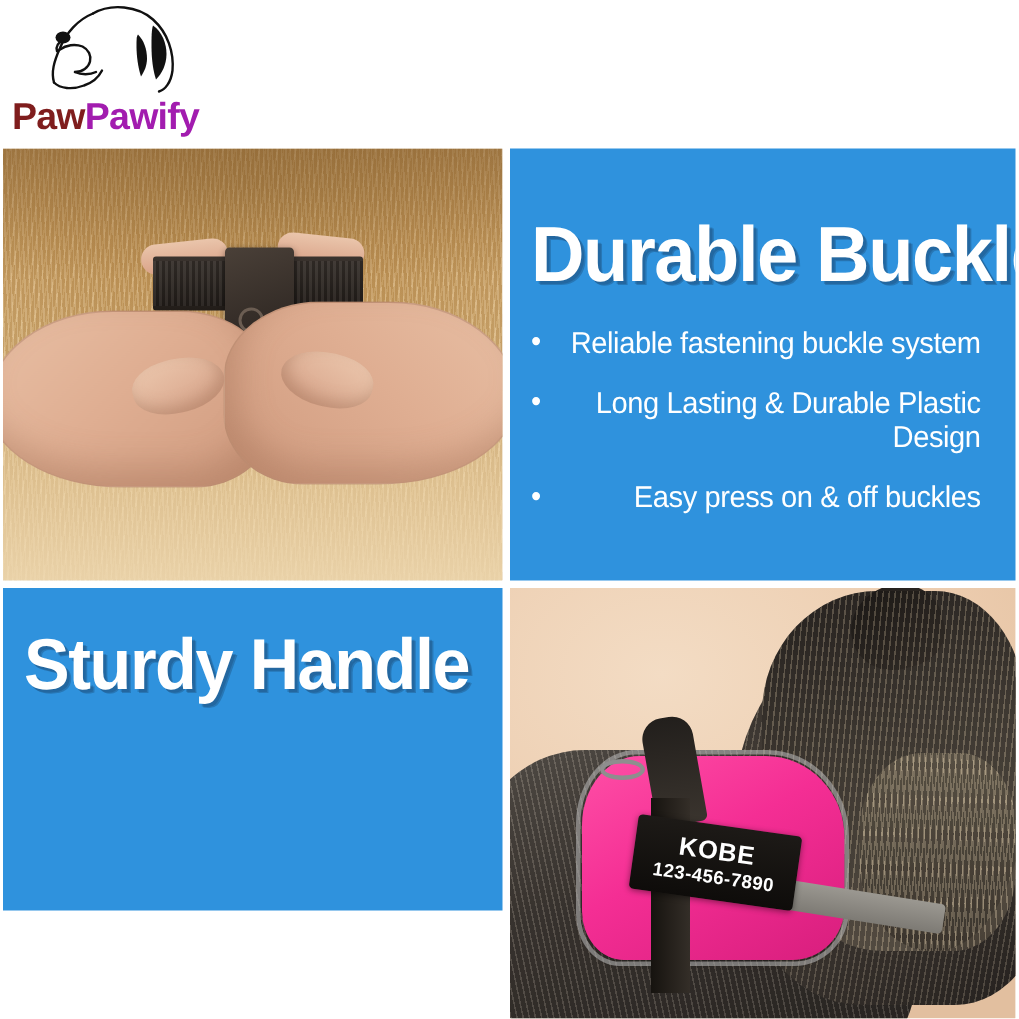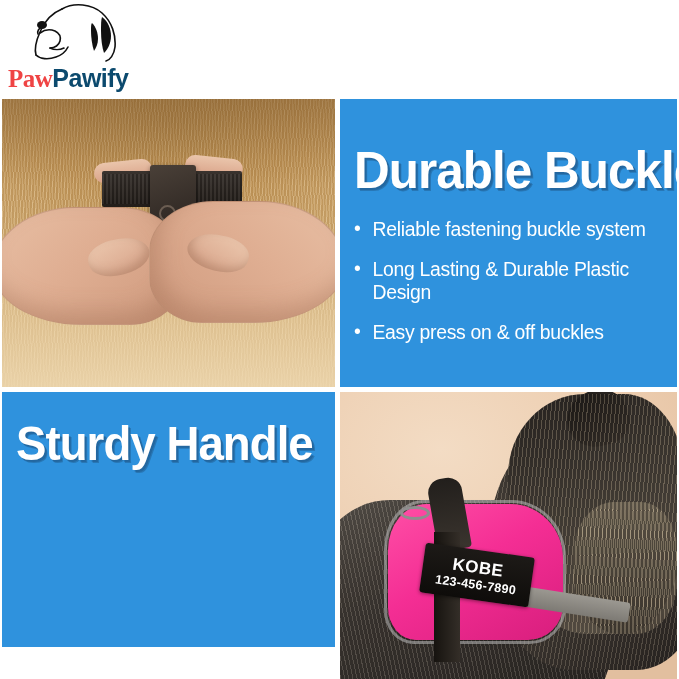--- a/index.html
+++ b/index.html
@@ -16,22 +16,22 @@
   .logo-box {
     width:133px; height:97px; background:#ffffff;
     position:relative; flex:0 0 133px;
   }
   .logo-dog { position:absolute; left:18px; top:3px; width:112px; height:60px; }
   .logo-word {
     position:absolute; left:8px; bottom:6px; width:125px;
     font-size:25px; font-weight:bold; letter-spacing:-0.5px;
     white-space:nowrap; line-height:1;
   }
-  .logo-word .paw { color:#ef4444;font-family:Liberation Serif, serif; }
-  .logo-word .pawify { color:#0c4a6e; }
+  .logo-word .paw { color:#7f1d1d; }
+  .logo-word .pawify { color:#a21caf; }
 
   .header-band {
     flex:1 1 auto; height:97px; background:#7f7f7f;
     display:flex; flex-direction:column; align-items:center; justify-content:center;
     padding-bottom:4px;
   }
   .header-title {
     color:#ffffff; font-size:35px; font-weight:bold;
     letter-spacing:-0.3px; line-height:1.05; white-space:nowrap;
     transform:scaleX(0.93); transform-origin:center;
@@ -43,36 +43,36 @@
     transform:scaleX(0.95); transform-origin:center;
     text-shadow: 1px 1px 0 rgba(30,30,30,0.5);
   }
   .header-sub b { font-weight:bold; font-style:italic; color:#ffffff; }
 
   
   .grid { position:absolute; left:0; top:99px; width:679px; height:580px; }
   .cell { position:absolute; overflow:hidden; }
   .cell-tl { left:2px;   top:0px;   width:333px; height:288px; }
   .cell-tr { left:340px; top:0px;   width:337px; height:288px; }
-  .cell-bl { left:2px;   top:293px; width:333px; height:255px; }
+  .cell-bl { left:2px;   top:293px; width:333px; height:215px; }
   .cell-br { left:340px; top:293px; width:337px; height:287px; }
 
   .blue { background:#2f92dd; }
 
   
   .panel-inner { position:relative; width:100%; height:100%; padding:0 14px; }
   .panel-heading {
     color:#ffffff; font-weight:bold; white-space:nowrap;
     line-height:1; letter-spacing:-1px;
     text-shadow: 3px 3px 0 rgba(25,70,110,0.35), 2px 2px 0 rgba(25,70,110,0.3);
   }
   .tr-heading { font-size:52px; padding-top:45px; transform:scaleX(0.95); transform-origin:left center; }
   .bl-heading { font-size:48px; padding-top:28px; transform:scaleX(0.95); transform-origin:left center; }
 
-  .bullets { list-style:none; margin-top:22px; }
+  .bullets { list-style:none; margin-top:22px;text-align:right; }
   .bullets li {
     position:relative; color:#ffffff; font-size:20px; line-height:1.18;
     padding-left:19px; margin-bottom:16px; letter-spacing:-0.3px;
     transform:scaleX(0.97); transform-origin:left center;
   }
   .bullets li:before {
     content:"\2022"; position:absolute; left:0; top:-1px;
     font-size:20px; color:#ffffff;
   }
   .bullets li.magenta { color:#e5269a; }

